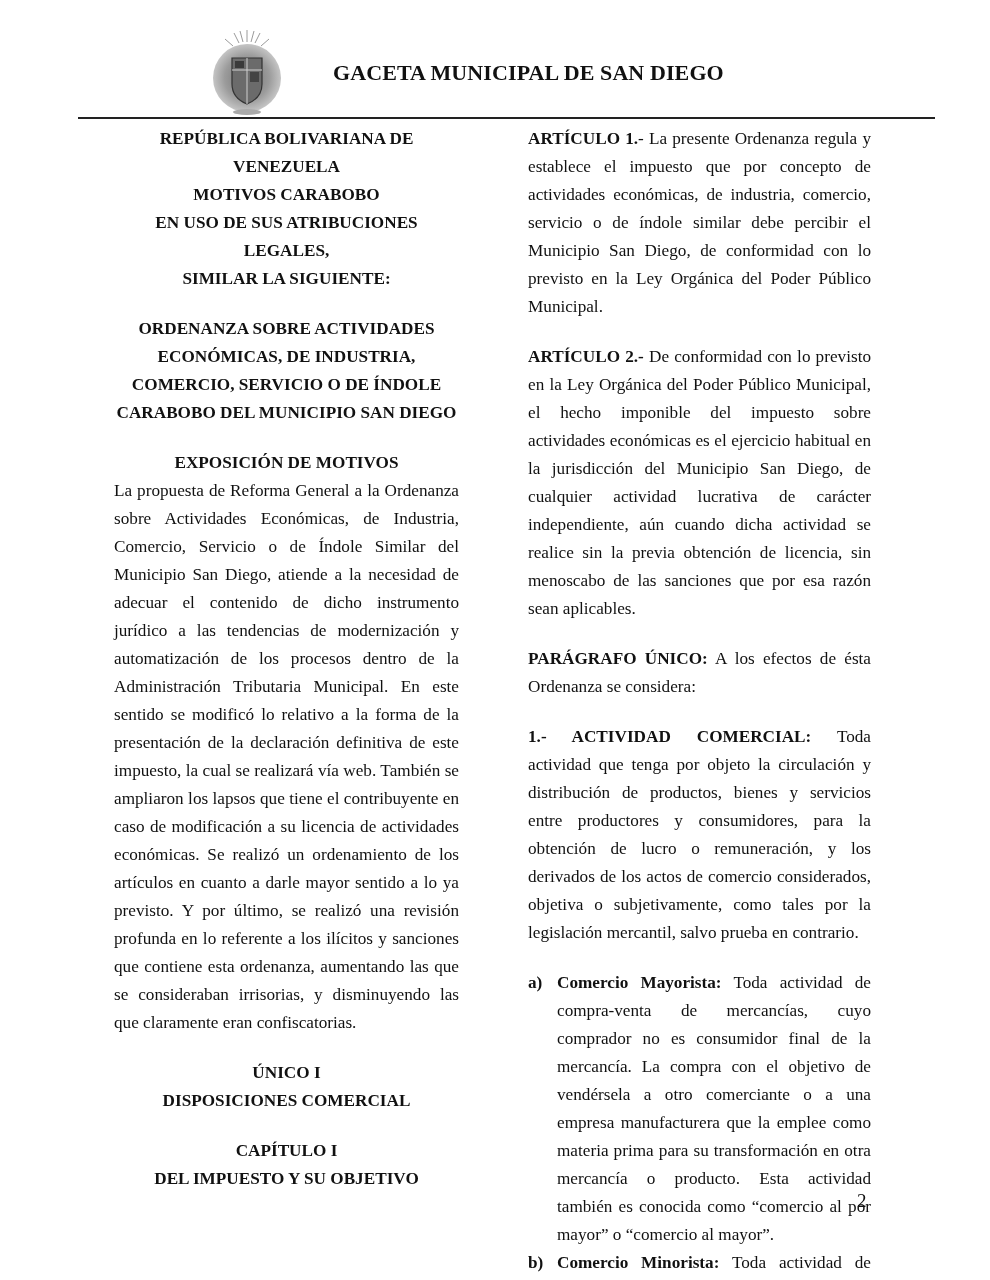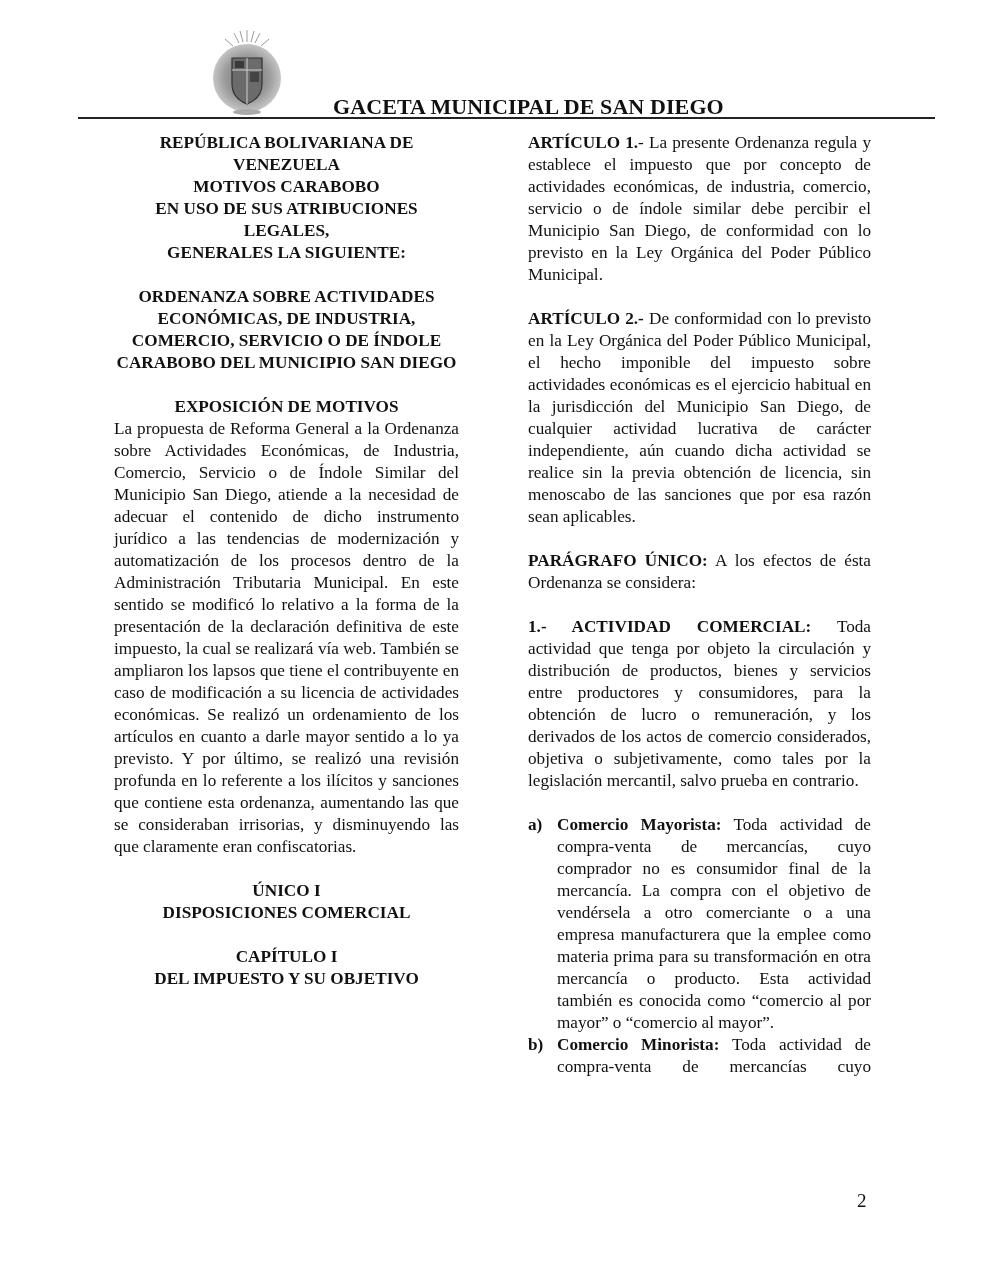--- a/index.html
+++ b/index.html
@@ -1,22 +1,22 @@
 <!DOCTYPE html>
 <html><head>
   <meta charset="utf-8">
   <style>
     html, body { margin: 0; padding: 0; background: #ffffff; }
     body { width: 990px; height: 1280px; position: relative; overflow: hidden;
            font-family: "Liberation Serif", "DejaVu Serif", serif; color: #111; }
     .seal { position: absolute; left: 210px; top: 28px; width: 74px; height: 88px; }
-    .gazette-title { position: absolute; left: 333px; top: 94px; font-size: 22px; font-weight: bold;
+    .gazette-title { position: absolute; left: 333px; top: 60px; font-size: 22px; font-weight: bold;
                      letter-spacing: 0.1px; white-space: nowrap; }
     .header-rule { position: absolute; left: 78px; top: 117px; width: 857px; height: 2px; background: #222; }
-    .col { position: absolute; top: 132px; font-size: 17.2px; line-height: 22px; }
+    .col { position: absolute; top: 125px; font-size: 17.2px; line-height: 28px; }
     .col-left { left: 114px; width: 345px; }
     .col-right { left: 528px; width: 343px; }
     .center-bold { text-align: center; font-weight: bold; }
     .just { text-align: justify; }
     .gap { height: 22px; }
     .b { font-weight: bold; }
     .list-item { display: flex; }
     .list-marker { width: 29px; flex: none; font-weight: bold; }
     .list-body { flex: 1; text-align: justify; }
     .page-number { position: absolute; left: 857px; top: 1190px; font-size: 19px; }
@@ -52,21 +52,21 @@
   </svg>
 </div>
 <div class="gazette-title">GACETA MUNICIPAL DE SAN DIEGO</div>
 <div class="header-rule"></div>
 
 <div class="col col-left">
   <div class="center-bold">
     <p>REPÚBLICA BOLIVARIANA DE VENEZUELA</p>
     <p>MOTIVOS CARABOBO</p>
     <p>EN USO DE SUS ATRIBUCIONES LEGALES,</p>
-    <p>GENERALES LA SIGUIENTE:</p>
+    <p>SIMILAR LA SIGUIENTE:</p>
   </div>
   <div class="gap"></div>
   <p class="center-bold">ORDENANZA SOBRE ACTIVIDADES ECONÓMICAS, DE INDUSTRIA, COMERCIO, SERVICIO O DE ÍNDOLE CARABOBO DEL MUNICIPIO SAN DIEGO</p>
   <div class="gap"></div>
   <p class="center-bold">EXPOSICIÓN DE MOTIVOS</p>
   <p class="just">La propuesta de Reforma General a la Ordenanza sobre Actividades Económicas, de Industria, Comercio, Servicio o de Índole Similar del Municipio San Diego, atiende a la necesidad de adecuar el contenido de dicho instrumento jurídico a las tendencias de modernización y automatización de los procesos dentro de la Administración Tributaria Municipal. En este sentido se modificó lo relativo a la forma de la presentación de la declaración definitiva de este impuesto, la cual se realizará vía web. También se ampliaron los lapsos que tiene el contribuyente en caso de modificación a su licencia de actividades económicas. Se realizó un ordenamiento de los artículos en cuanto a darle mayor sentido a lo ya previsto. Y por último, se realizó una revisión profunda en lo referente a los ilícitos y sanciones que contiene esta ordenanza, aumentando las que se consideraban irrisorias, y disminuyendo las que claramente eran confiscatorias.</p>
   <div class="gap"></div>
   <p class="center-bold">ÚNICO I</p>
   <p class="center-bold">DISPOSICIONES COMERCIAL</p>
   <div class="gap"></div>

